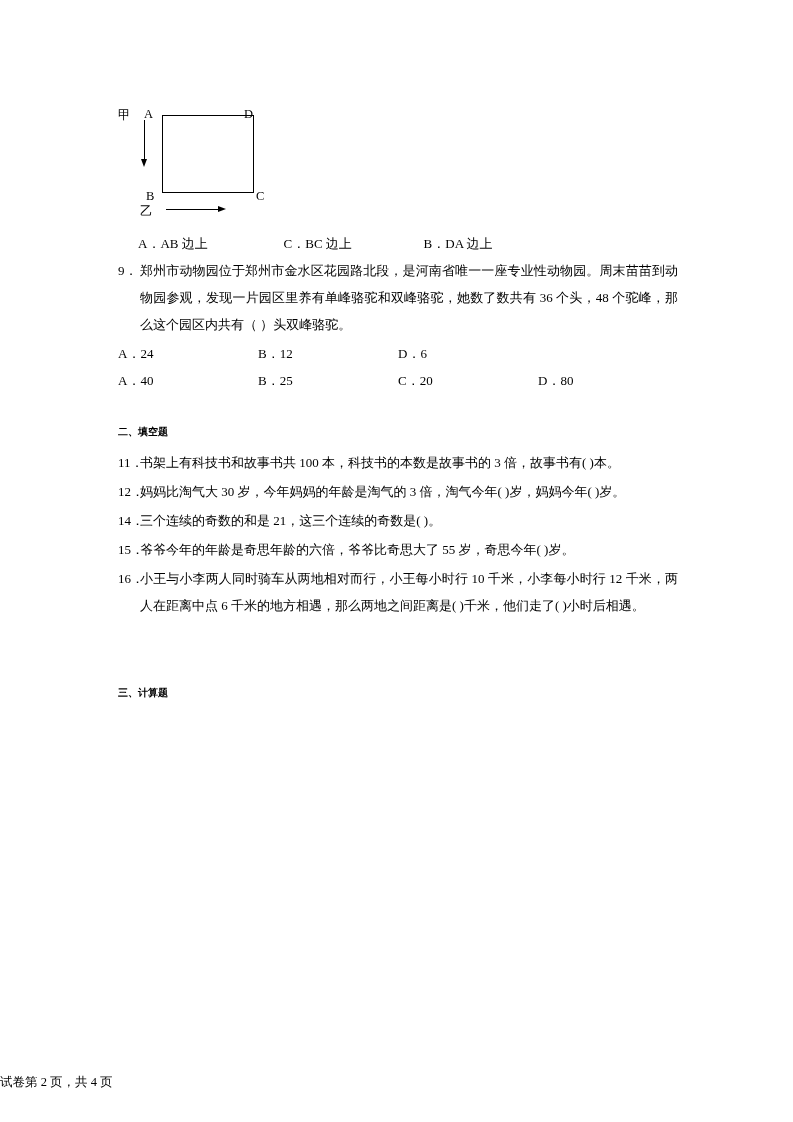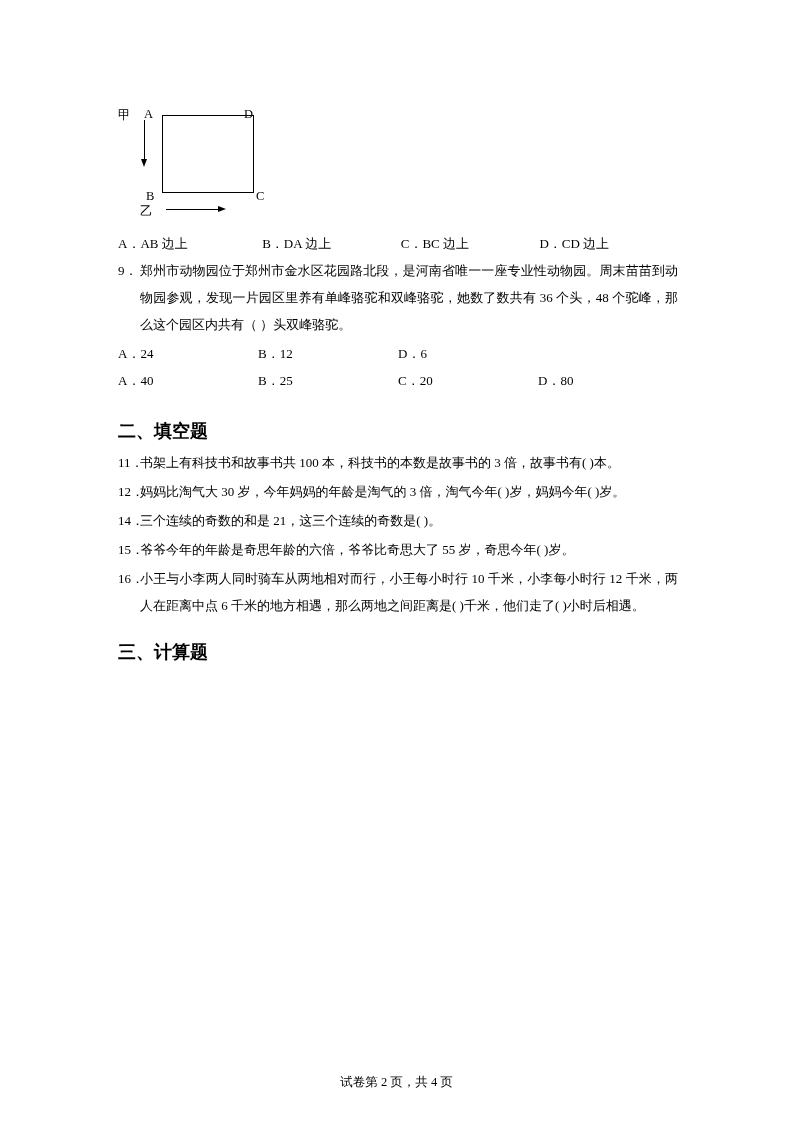--- a/index.html
+++ b/index.html
@@ -98,34 +98,34 @@
     width: 22px;
   }
   .options {
     display: flex;
     font-size: 13px;
     line-height: 27px;
   }
   .options .opt {
     width: 25%;
   }
-  .options.wide .opt:first-child { width: 26%; }
+  .options.wide .opt:first-child { width: 26%; margin-left: 20px; }
   .section-head {
-    font-size: 18px;
+    font-size: 10px;
     font-weight: bold;
     line-height: 27px;
     margin-top: 24px;
     margin-bottom: 4px;
   }
   .footer {
     position: absolute;
     left: 0;
     top: 1074px;
     width: 793px;
-    text-align: center;
+    text-align: left;
     font-size: 12.5px;
     font-family: "Liberation Serif", serif;
   }
 </style>
 </head>
 <body>
 
 <div class="page">
   <div class="content">
 
@@ -136,23 +136,22 @@
       <span class="fig-label" style="left:28px; top:93px;">B</span>
       <span class="fig-label" style="left:138px; top:93px;">C</span>
       <span class="fig-label" style="left:22px; top:107px;">乙</span>
       <div class="fig-square"></div>
       <div class="arrow-down"></div>
       <div class="arrow-right"></div>
     </div>
 
     <div class="options wide">
       <span class="opt">A．AB 边上</span>
+      <span class="opt">C．BC 边上</span>
       <span class="opt">B．DA 边上</span>
-      <span class="opt">C．BC 边上</span>
-      <span class="opt">D．CD 边上</span>
     </div>
 
     <div class="q-para indent-hang">
       <span class="num">9．</span><span>郑州市动物园位于郑州市金水区花园路北段，是河南省唯一一座专业性动物园。周末苗苗到动物园参观，发现一片园区里养有单峰骆驼和双峰骆驼，她数了数共有 36 个头，48 个驼峰，那么这个园区内共有（    ）头双峰骆驼。</span>
     </div>
     <div class="options">
       <span class="opt">A．24</span>
       <span class="opt">B．12</span>
       <span class="opt">D．6</span>
     </div>
@@ -175,18 +174,18 @@
     <div class="q-para indent-hang">
       <span class="num">14．</span><span>三个连续的奇数的和是 21，这三个连续的奇数是(            )。</span>
     </div>
     <div class="q-para indent-hang">
       <span class="num">15．</span><span>爷爷今年的年龄是奇思年龄的六倍，爷爷比奇思大了 55 岁，奇思今年(            )岁。</span>
     </div>
     <div class="q-para indent-hang">
       <span class="num">16．</span><span>小王与小李两人同时骑车从两地相对而行，小王每小时行 10 千米，小李每小时行 12 千米，两人在距离中点 6 千米的地方相遇，那么两地之间距离是(            )千米，他们走了(            )小时后相遇。</span>
     </div>
 
-    <div class="section-head" style="margin-top:20px;">三、计算题</div>
+    <div class="section-head" style="margin-top:60px;">三、计算题</div>
 
   </div>
 
   <div class="footer">试卷第 2 页，共 4 页</div>
 </div>
 
 </body></html>

